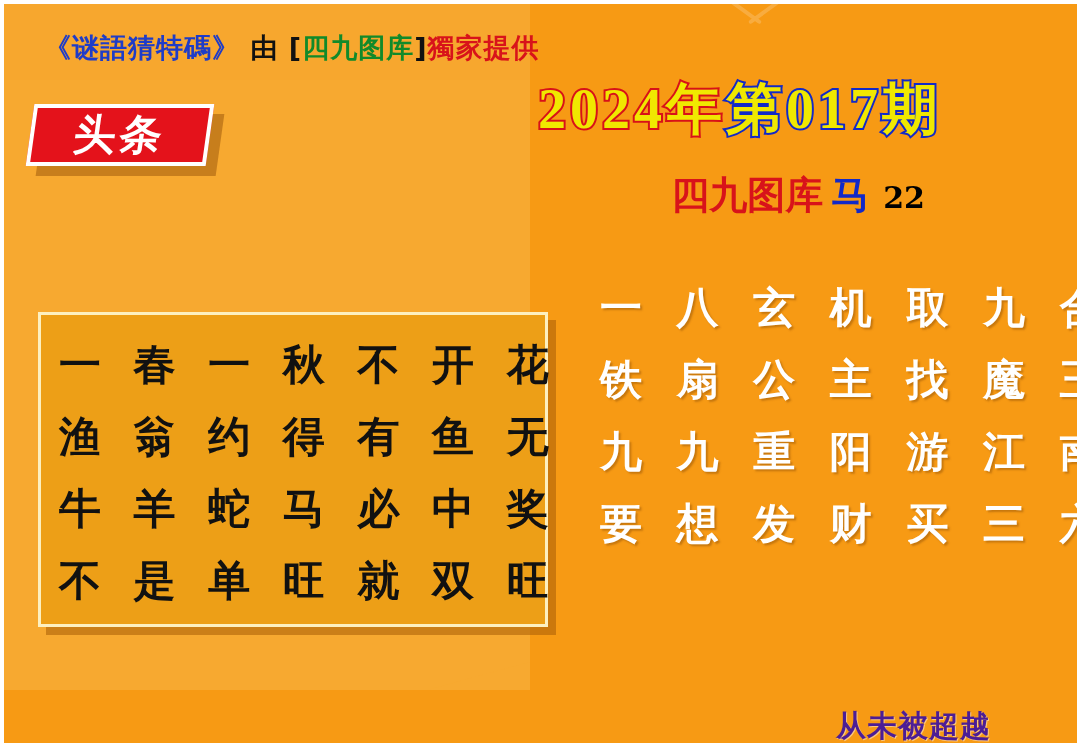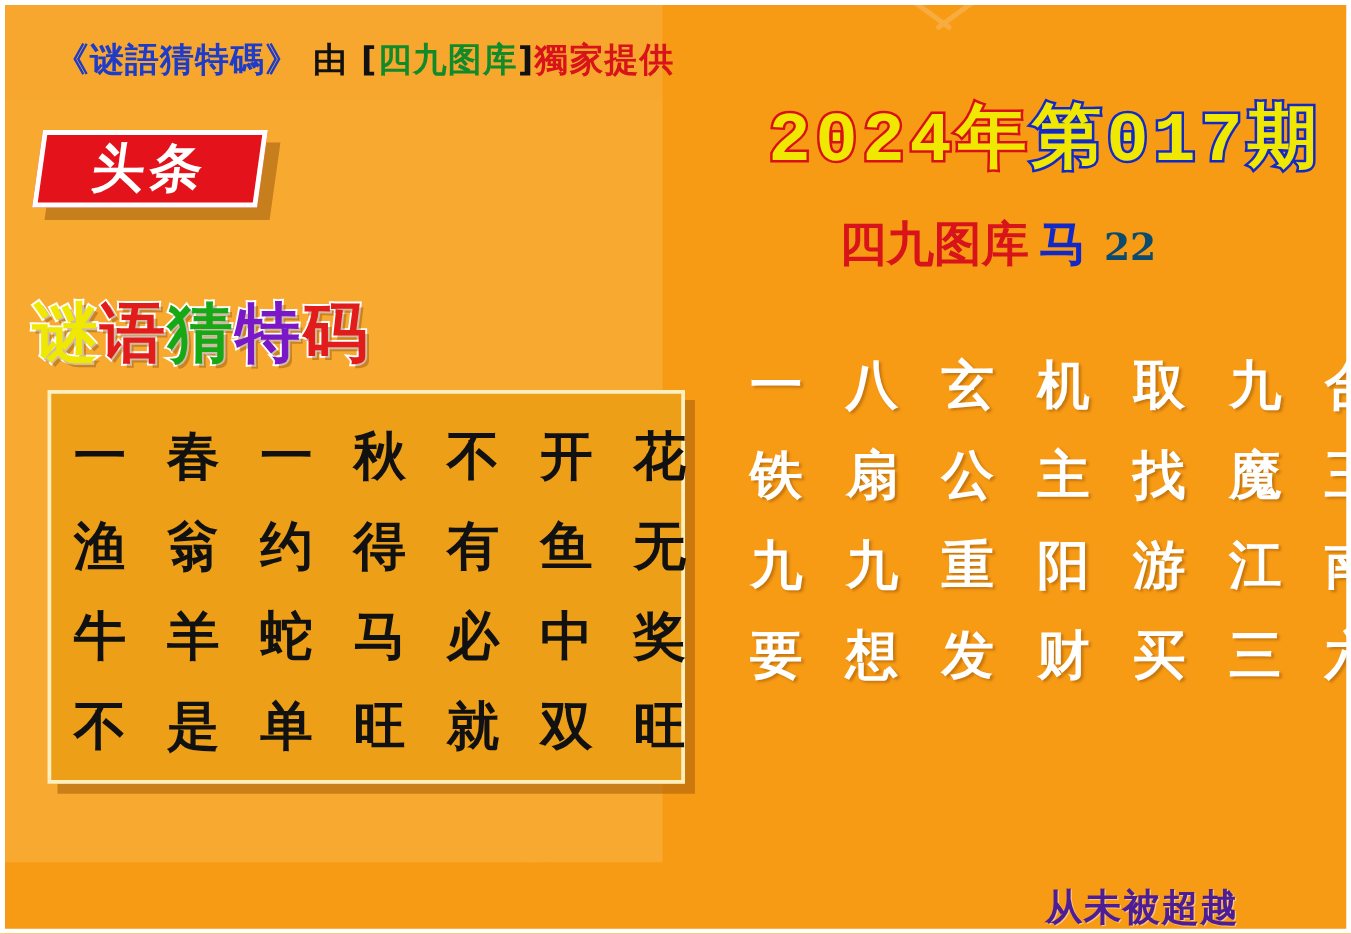--- a/index.html
+++ b/index.html
@@ -214,22 +214,22 @@
     line-height: 72px;
     white-space: nowrap;
   }
 
   
   .issue-title {
     position: absolute;
     left: 538px;
     top: 72px;
     width: 520px;
-    text-align: right;
-    font-family: Liberation Mono, monospace;
+    text-align: left;
+    font-family: Liberation Serif, serif;
     font-size: 56px;
     font-weight: bold;
     letter-spacing: 4px;
     white-space: nowrap;
   }
   .issue-title .yr { color: #f0e800; -webkit-text-stroke: 4px #d81118; paint-order: stroke fill; }
   .issue-title .num { color: #f0e800; -webkit-text-stroke: 4px #1229c8; paint-order: stroke fill; }
 
   .brand-row {
     position: absolute;
@@ -249,21 +249,21 @@
     font-family: "DejaVu Serif", serif;
     font-size: 38px;
     font-weight: bold;
     color: #1229c8;
     margin-left: 8px;
   }
   .brand-row .numsm {
     font-family: "DejaVu Serif", serif;
     font-size: 30px;
     font-weight: bold;
-    color: #0c4a6e;
+    color: #000000;
     margin-left: 14px;
     text-align: right;
   }
 
   .verse-block {
     position: absolute;
     left: 600px;
     top: 272px;
     width: 470px;
   }
@@ -339,23 +339,20 @@
     <span class="seg hl-black">由</span>
     <span class="seg hl-bracket">[</span><span class="seg hl-green">四九图库</span><span class="seg hl-bracket">]</span><span class="seg hl-red">獨家提供</span>
   </div>
 
   <div class="toutiao-wrap">
     <div class="toutiao-shadow"></div>
     <div class="toutiao-box"></div>
     <div class="toutiao-text">头条</div>
   </div>
 
-  <div class="rainbow-title">
-    <span class="rt1">谜</span><span class="rt2">语</span><span class="rt3">猜</span><span class="rt4">特</span><span class="rt5">码</span>
-  </div>
 
   <div class="riddle-shadow"></div>
   <div class="riddle-box">
     <div class="riddle-line">一 春 一 秋 不 开 花</div>
     <div class="riddle-line">渔 翁 约 得 有 鱼 无</div>
     <div class="riddle-line">牛 羊 蛇 马 必 中 奖</div>
     <div class="riddle-line">不 是 单 旺 就 双 旺</div>
   </div>
 
   <div class="issue-title">

